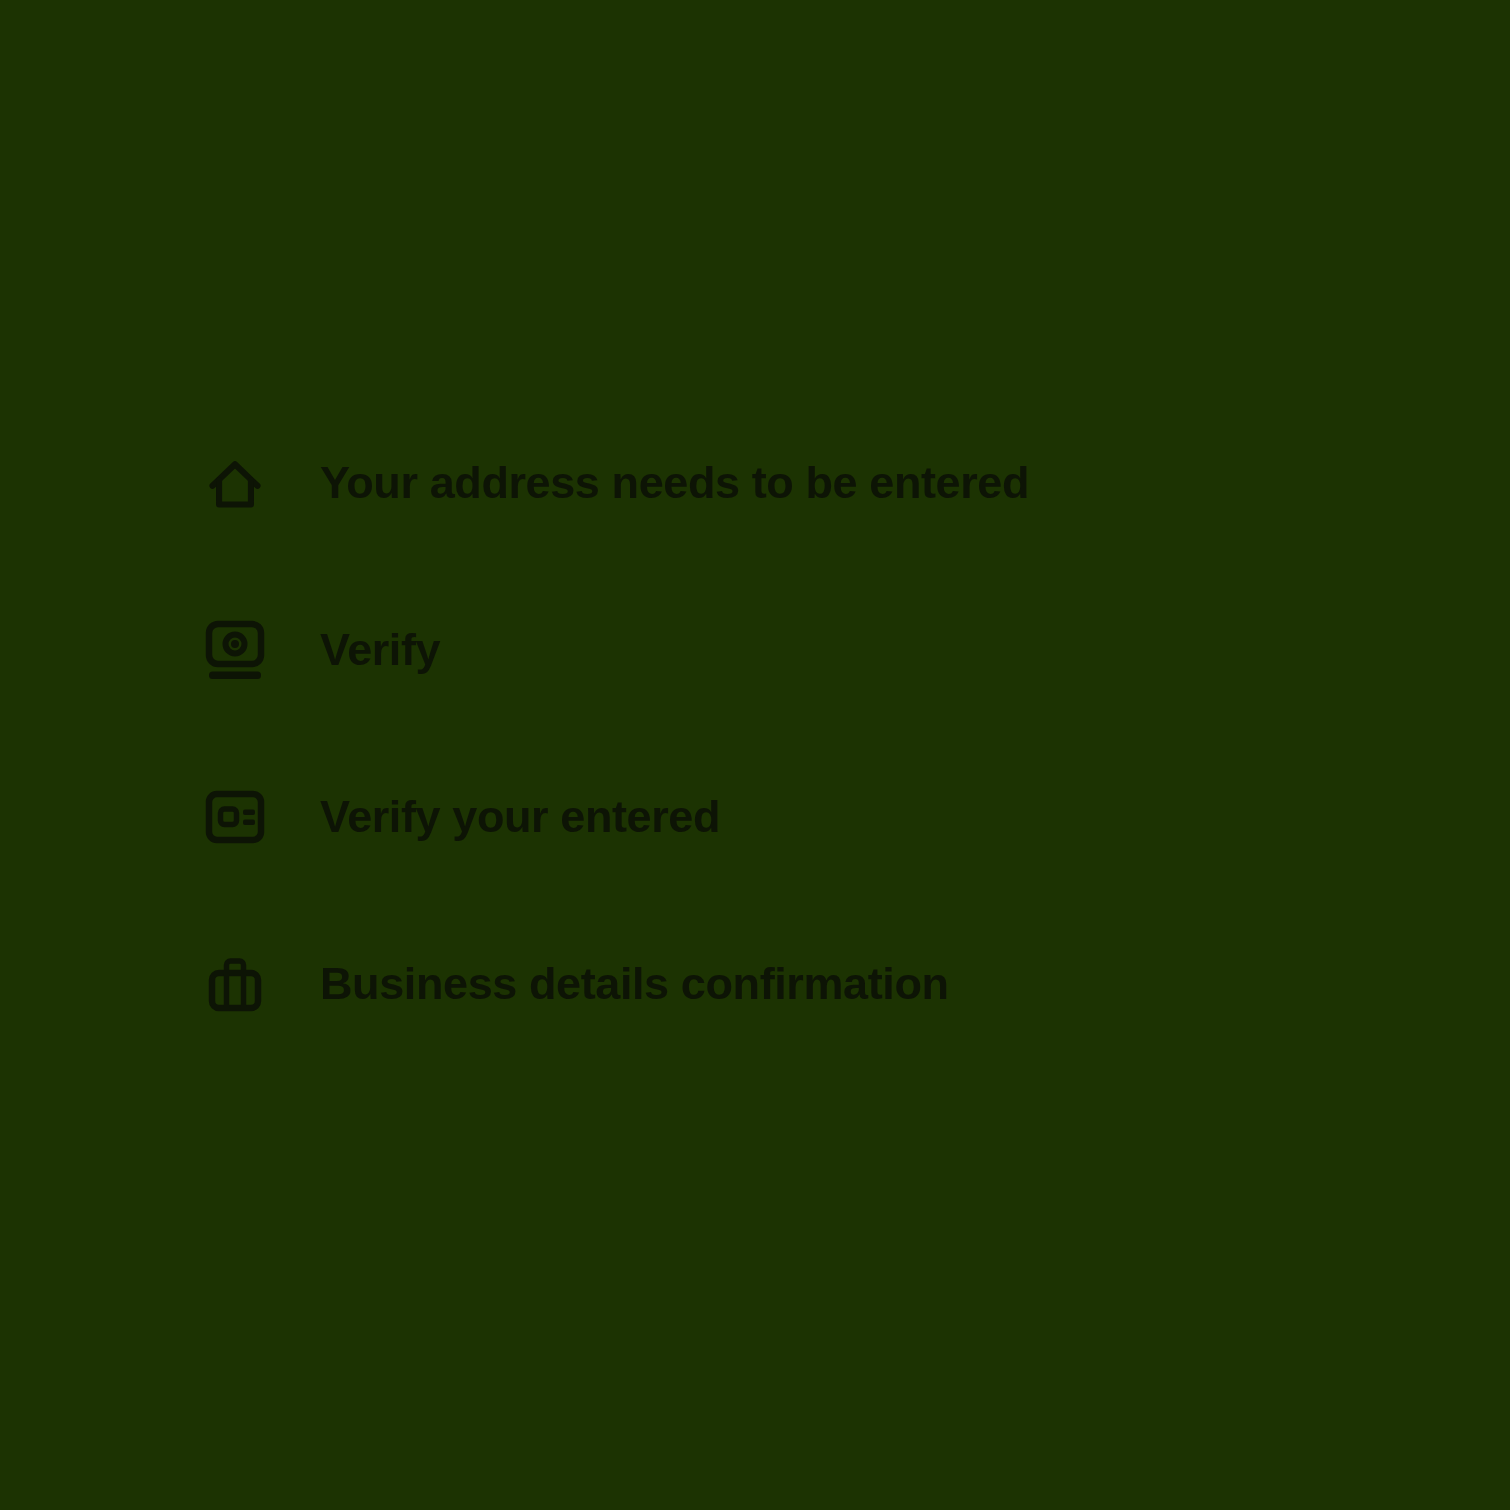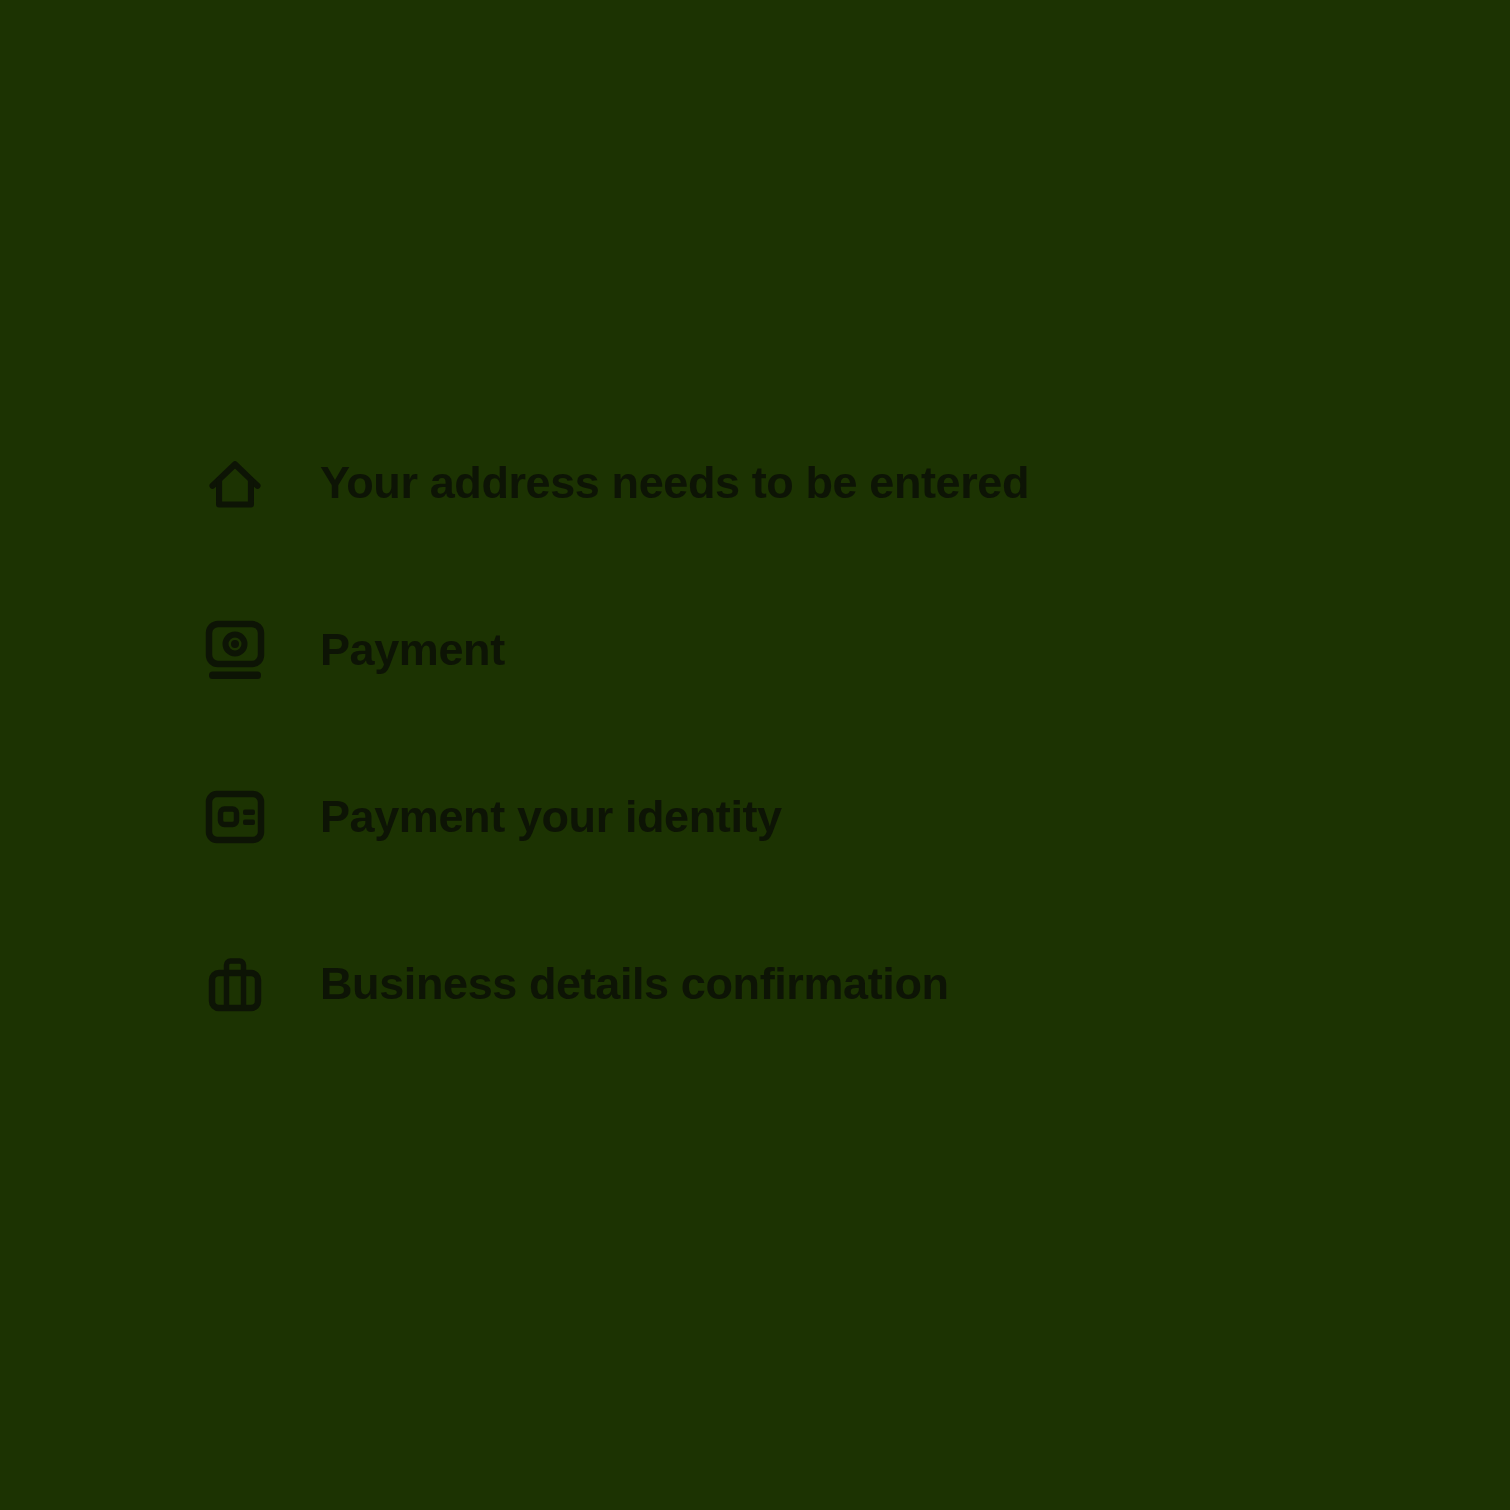--- a/index.html
+++ b/index.html
@@ -70,33 +70,33 @@
 
   <div class="checklist-item">
     <span class="item-icon">
       <svg viewBox="0 0 60 60" fill="none" stroke="currentColor">
         <rect x="4" y="4" width="52" height="40" rx="9" stroke-width="6.5"></rect>
         <circle cx="30" cy="24" r="9.5" stroke-width="6"></circle>
         <circle cx="30" cy="24" r="4" fill="currentColor" stroke="none"></circle>
         <rect x="4" y="51.5" width="52" height="7.5" rx="3.5" fill="currentColor" stroke="none"></rect>
       </svg>
     </span>
-    <span class="item-label">Payment</span>
+    <span class="item-label">Verify</span>
   </div>
 
   <div class="checklist-item">
     <span class="item-icon">
       <svg viewBox="0 0 60 60" fill="none" stroke="currentColor">
         <rect x="4" y="7" width="52" height="46" rx="8" stroke-width="6.5"></rect>
         <rect x="15.5" y="22" width="16" height="15.5" rx="4" stroke-width="5.5"></rect>
         <rect x="38" y="22.5" width="12" height="5.5" rx="2" fill="currentColor" stroke="none"></rect>
         <rect x="38" y="32.5" width="12" height="5.5" rx="2" fill="currentColor" stroke="none"></rect>
       </svg>
     </span>
-    <span class="item-label">Payment your identity</span>
+    <span class="item-label">Verify your entered</span>
   </div>
 
   <div class="checklist-item">
     <span class="item-icon">
       <svg viewBox="0 0 60 60" fill="none" stroke="currentColor">
         <path d="M21.5 19 V11 a4 4 0 0 1 4 -4 h9 a4 4 0 0 1 4 4 V19" stroke-width="5.5"></path>
         <rect x="7" y="19" width="46" height="35" rx="7" stroke-width="6.5"></rect>
         <line x1="21.5" y1="20" x2="21.5" y2="53" stroke-width="5.5"></line>
         <line x1="38.5" y1="20" x2="38.5" y2="53" stroke-width="5.5"></line>
       </svg>

